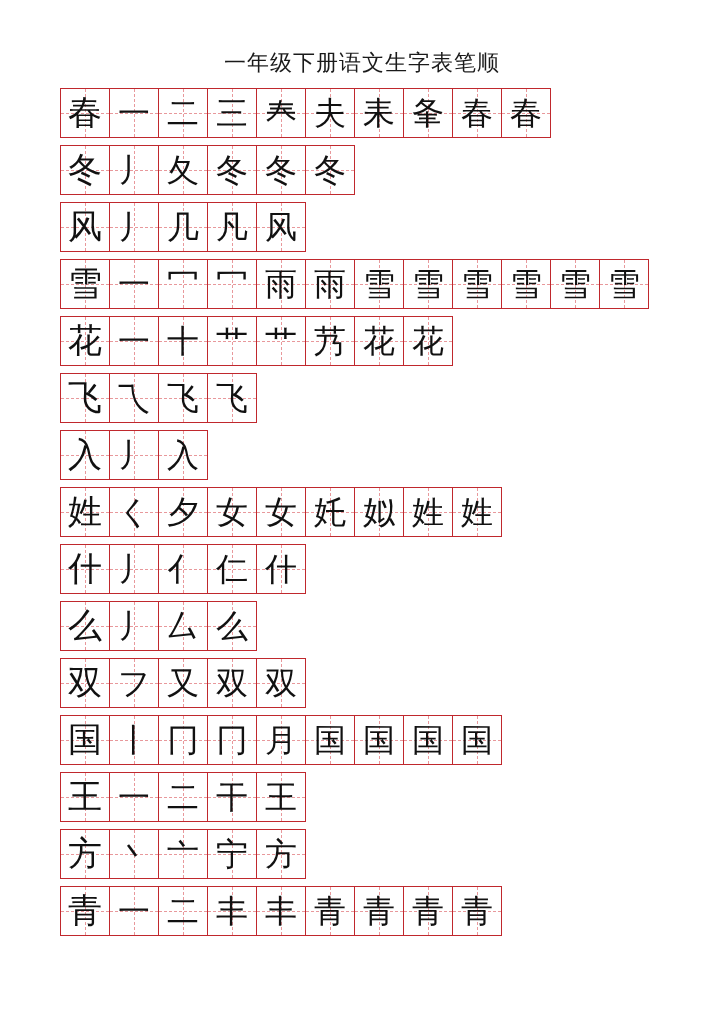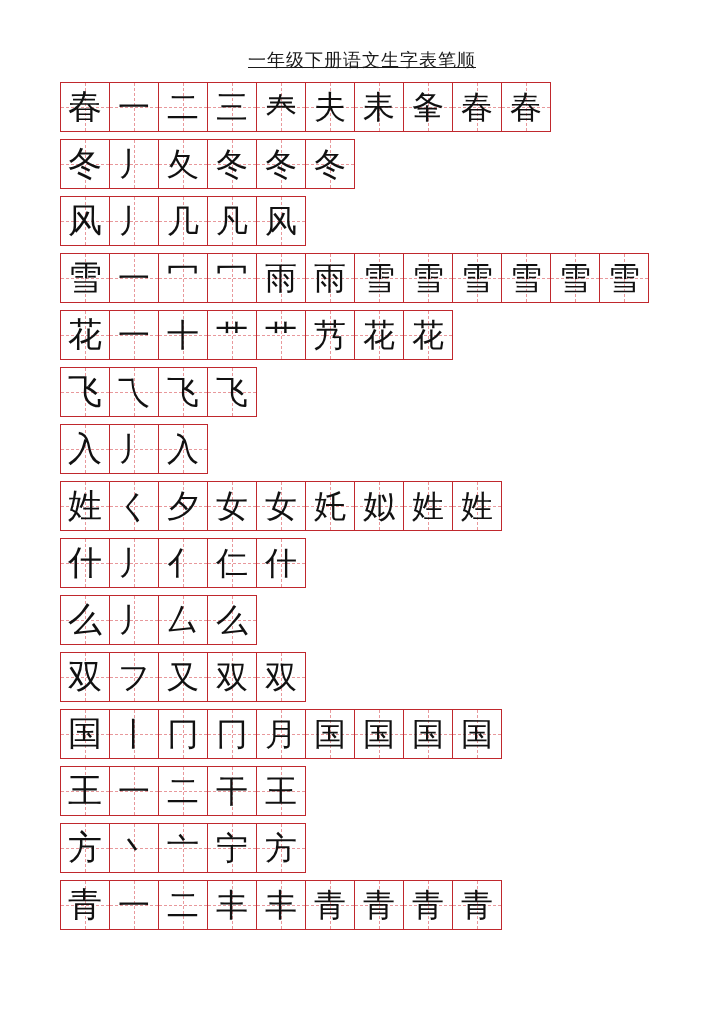--- a/index.html
+++ b/index.html
@@ -16,27 +16,26 @@
   }
   #page {
     width: 724px;
     height: 1024px;
     background: #ffffff;
     position: relative;
     box-sizing: border-box;
   }
   .doc-title {
     text-align: center;
-    font-size: 18px;
+    font-size: 22px;
     color: #1a1a1a;
     letter-spacing: 1px;
     padding-top: 48px;
     padding-bottom: 10px;
     font-family: "Liberation Serif", "DejaVu Serif", serif;
-    text-decoration: underline;
   }
   .rows {
     padding-left: 60px;
     padding-right: 20px;
   }
   .stroke-row {
     display: flex;
     flex-direction: row;
     margin-bottom: 7px;
   }

